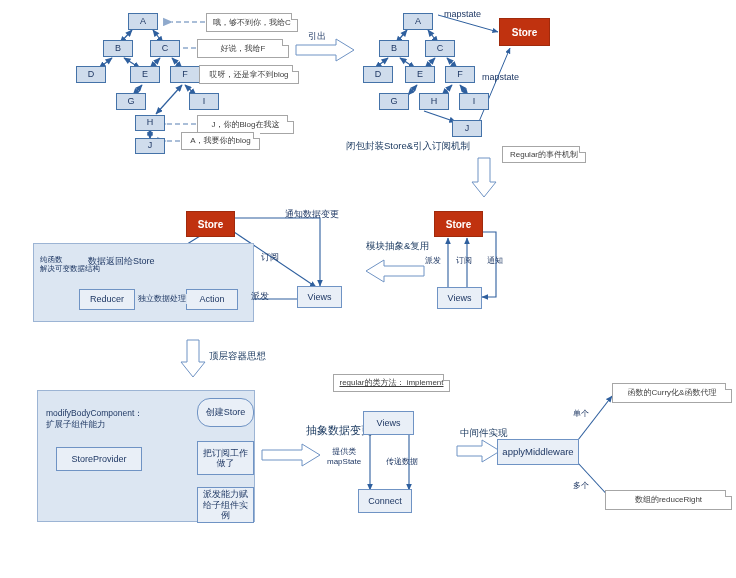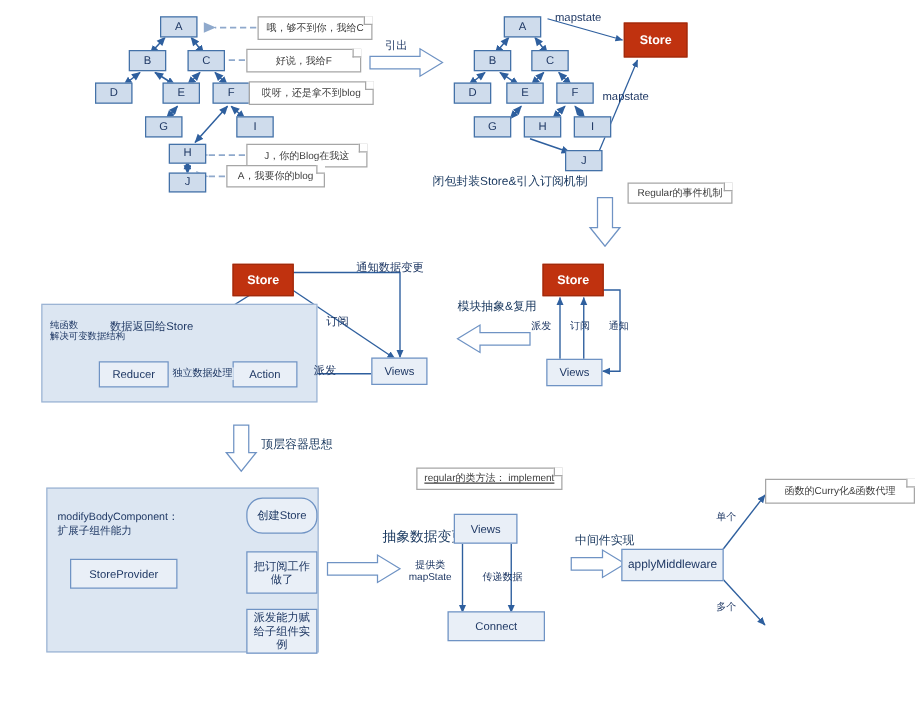--- a/index.html
+++ b/index.html
@@ -245,27 +245,28 @@
 做了</div>
   <div class="wbox" style="left:197px;top:487px;width:57px;height:36px;">派发能力赋
 给子组件实
 例</div>
 
   <div class="lbl dark" style="left:263px;top:424px;font-size:11px;margin-left:43px;">抽象数据变更</div>
 
   <div class="note" style="left:333px;top:374px;width:117px;height:18px;text-decoration:underline;">regular的类方法： implement</div>
 
   <div class="wbox" style="left:363px;top:411px;width:51px;height:24px;">Views</div>
-  <div class="wbox" style="left:358px;top:489px;width:78px;height:24px;">Connect</div>
+  <div class="wbox" style="left:358px;top:489px;width:54px;height:24px;">Connect</div>
   <div class="lbl blk sm" style="left:327px;top:447px;text-align:center;">提供类
 mapState</div>
   <div class="lbl sm" style="left:386px;top:457px;">传递数据</div>
 
   <div class="lbl dark" style="left:460px;top:427px;font-size:9.5px;">中间件实现</div>
 
   <div class="wbox" style="left:497px;top:439px;width:82px;height:26px;font-size:9.5px;">applyMiddleware</div>
 
   <div class="lbl sm" style="left:573px;top:409px;">单个</div>
   <div class="lbl sm" style="left:573px;top:481px;">多个</div>
 
   <div class="note" style="left:612px;top:383px;width:120px;height:20px;">函数的Curry化&amp;函数代理</div>
+  <div class="note" style="left:605px;top:490px;width:127px;height:20px;">数组的reduceRight</div>
 
 </div>
 
 </body></html>

